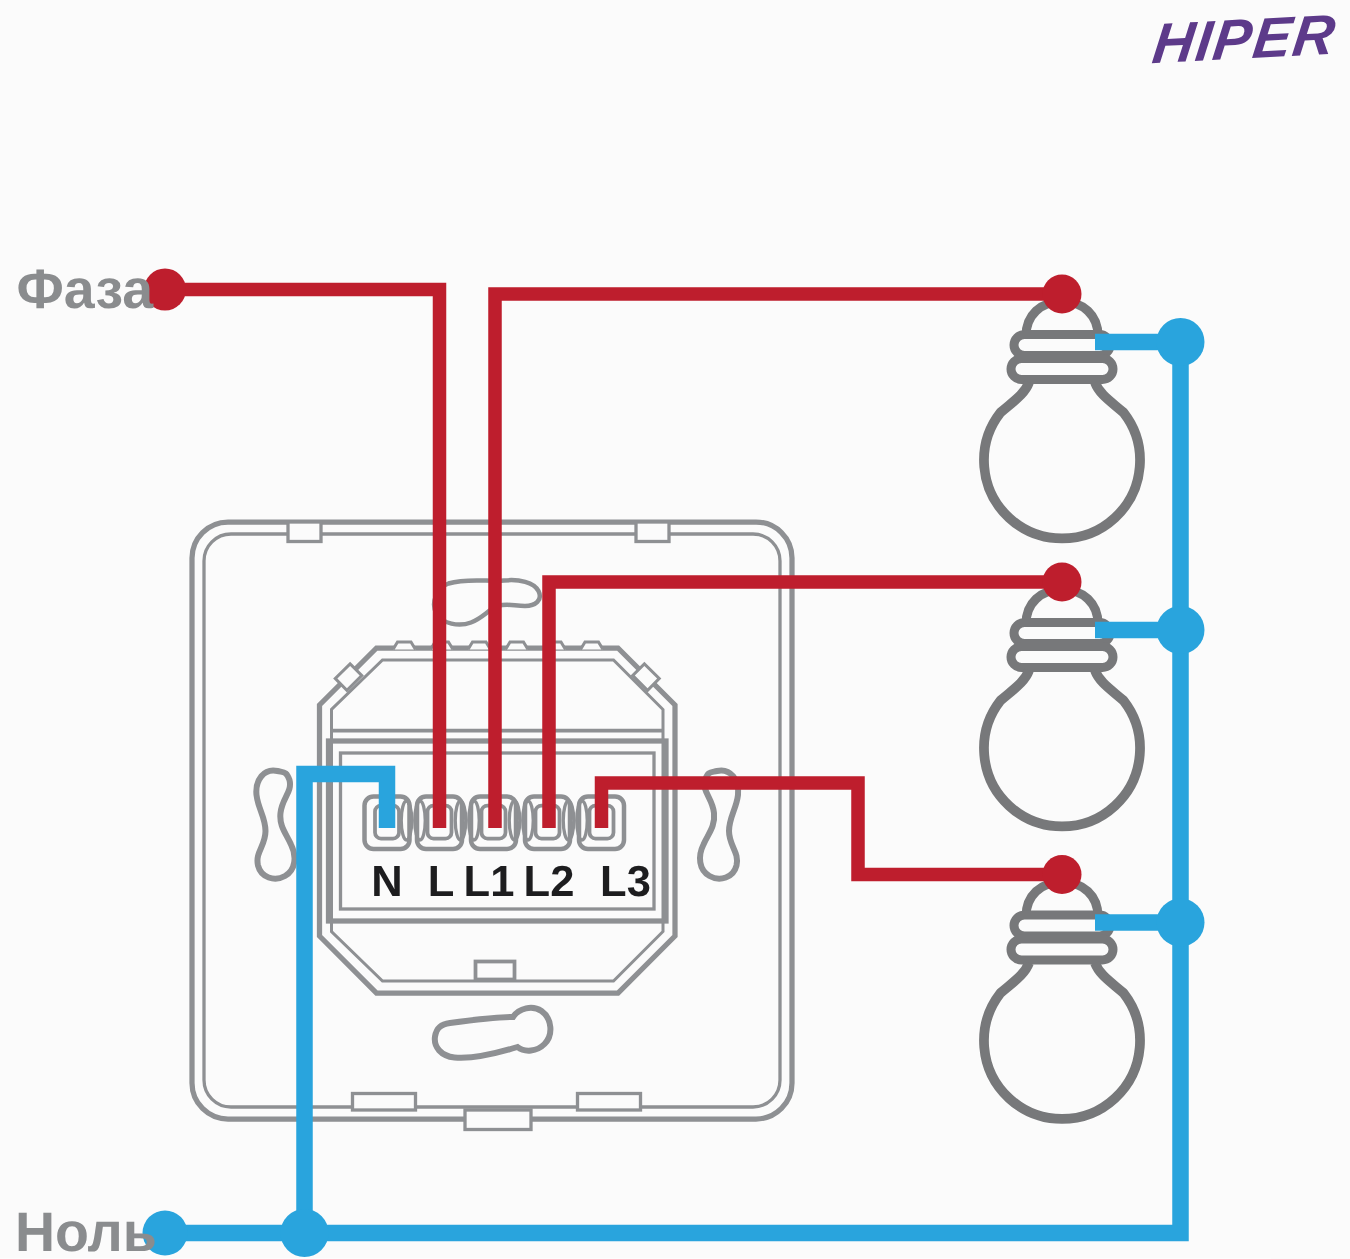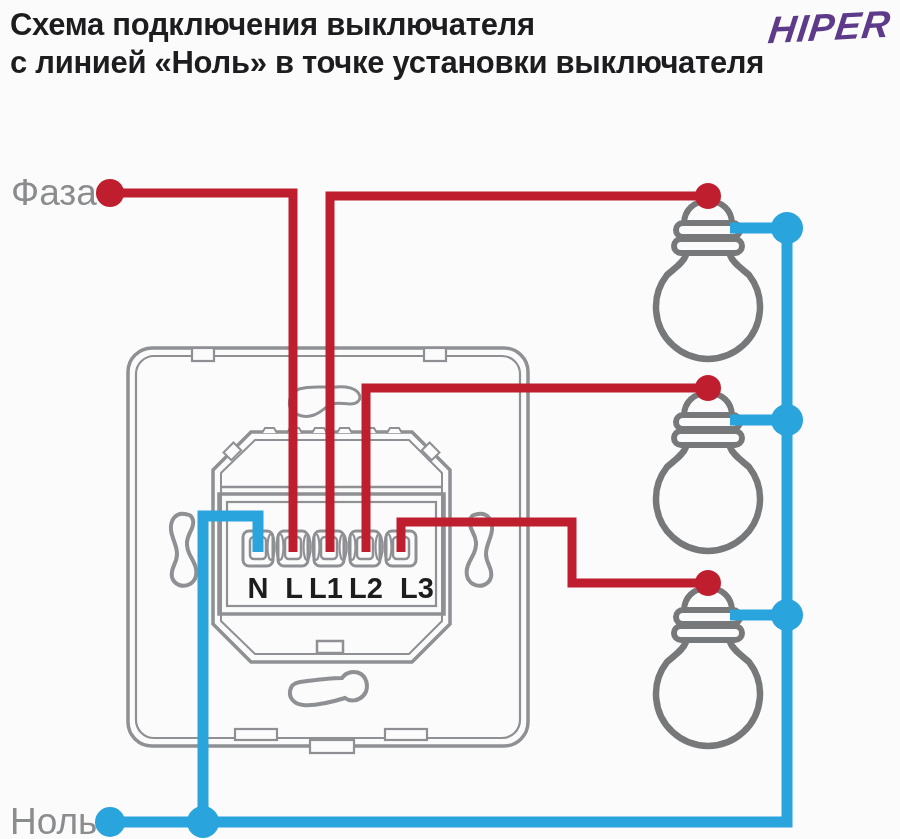--- a/index.html
+++ b/index.html
@@ -14,21 +14,21 @@
     font-size:31px;font-weight:700;line-height:38px;
     letter-spacing:-0.3px;color:var(--title_black,#1d1d1f);
   }
   .logo{
     right:10px;top:6px;z-index:4;
     font-size:38px;font-weight:700;font-style:italic;
     letter-spacing:1px;color:var(--logo_purple,#5d3a8a);
     transform:skewX(-10deg) rotate(-3deg);
   }
   .wire-label{
-    z-index:4;font-size:37px;font-weight:400;
+    z-index:4;font-size:37px;font-weight:700;
     color:var(--label_gray,#8a8c8e);
   }
   .phase-label{left:11px;top:172px;}
   .neutral-label{left:10px;top:801px;}
   .terminal-label{
     z-index:2;width:44px;top:572px;text-align:center;
     font-size:29px;font-weight:700;color:var(--title_black,#1d1d1f);
   }
   svg.layer{position:absolute;left:0;top:0;z-index:1;}
   svg.wires{z-index:3;}
@@ -38,24 +38,20 @@
   .wire-red{stroke:var(--phase_red,#be1e2d);fill:none;}
   .wire-blue{stroke:var(--neutral_blue,#29a4dd);fill:none;}
   .dot-red{fill:var(--phase_red,#be1e2d);stroke:none;}
   .dot-blue{fill:var(--neutral_blue,#29a4dd);stroke:none;}
 </style>
 </head>
 <body>
 
 <div class="canvas">
 
-  <div class="abs title">
-    <div>Схема подключения выключателя</div>
-    <div>с линией «Ноль» в точке установки выключателя</div>
-  </div>
 
   <div class="abs logo">HIPER</div>
 
   <div class="abs wire-label phase-label">Фаза</div>
   <div class="abs wire-label neutral-label">Ноль</div>
 
   <div class="abs terminal-label" style="left:236px">N</div>
   <div class="abs terminal-label" style="left:272px">L</div>
   <div class="abs terminal-label" style="left:304px">L1</div>
   <div class="abs terminal-label" style="left:344px">L2</div>

